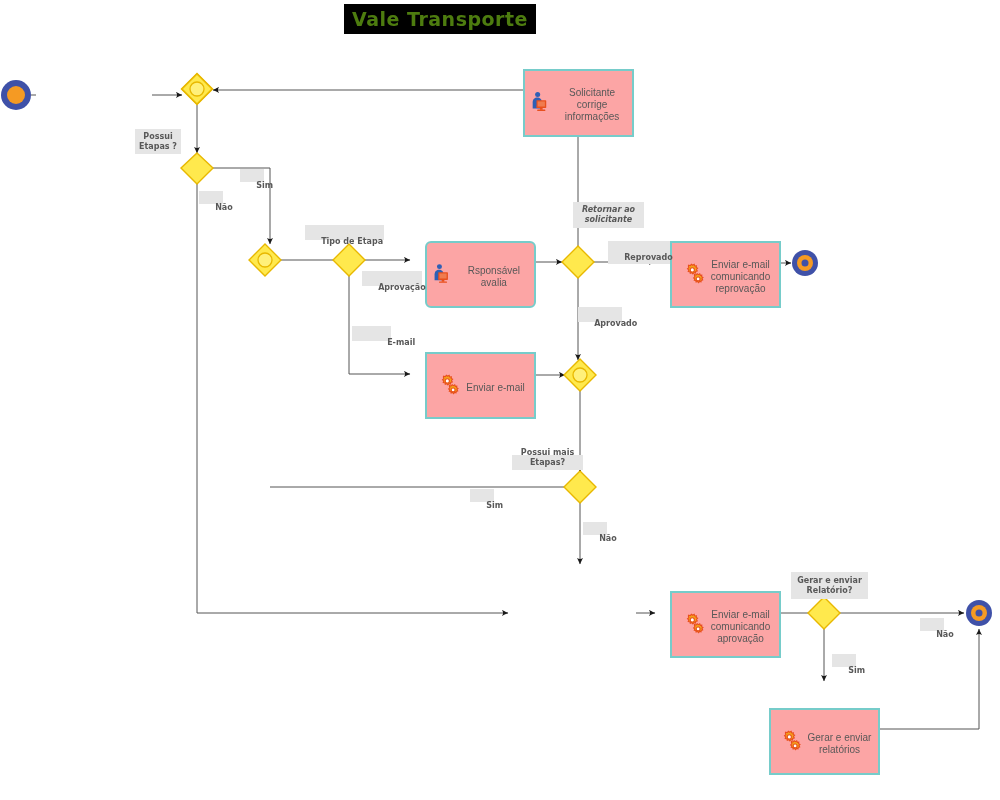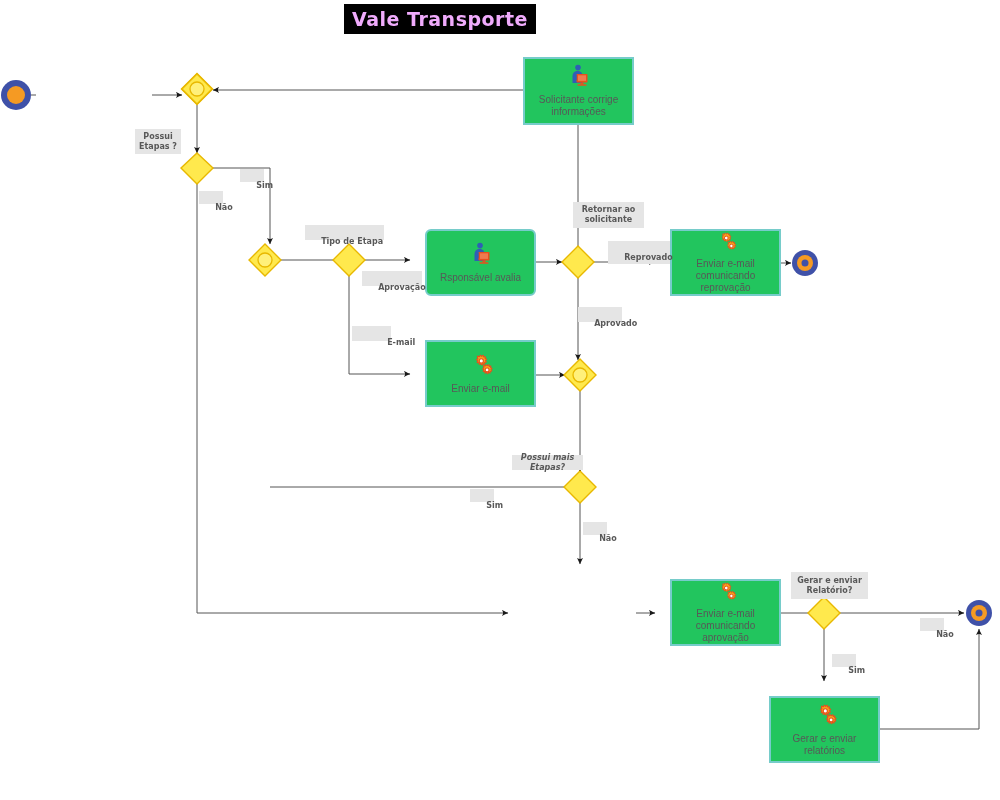--- a/index.html
+++ b/index.html
@@ -20,39 +20,40 @@
   svg.layer {
     position: absolute;
     top: 0; left: 0;
     width: 1000px;
     height: 800px;
   }
   
   .title-banner {
     position: absolute;
     background: #000000;
-    color: #f0abfc;
+    color: #4d7c0f;
     font-family: "DejaVu Sans", sans-serif;
     font-weight: bold;
     letter-spacing: 0.5px;
     display: flex;
     align-items: center;
     justify-content: center;
     white-space: nowrap;
   }
   
   .task {
     position: absolute;
-    background: #22c55e;
+    background: #fca5a5;
     border: 2px solid #76ccca;
     box-sizing: border-box;
     display: flex;
-    flex-direction: column;
+    flex-direction: row;
     align-items: center;
     justify-content: center;
+    margin-top: 12px;
   }
   .task-label {
     font-family: "Liberation Sans", sans-serif;
     font-size: 10px;
     color: #585858;
     text-align: center;
     line-height: 12px;
     padding: 0 4px;
     margin-top: 4px;
   }
@@ -296,30 +297,30 @@
   </div>
   <div class="edge-label" style="left:305px; top:225px; width:79px; height:15px;">
     <span>Tipo de Etapa</span>
   </div>
   <div class="edge-label" style="left:362px; top:271px; width:60px; height:15px;">
     <span>Aprovação</span>
   </div>
   <div class="edge-label" style="left:352px; top:326px; width:39px; height:15px;padding-left:24px;">
     <span>E-mail</span>
   </div>
-  <div class="edge-label" style="left:573px; top:202px; width:71px; height:26px; display:flex; align-items:center; justify-content:center;">
+  <div class="edge-label" style="left:573px; top:202px; width:71px; height:26px; display:flex; align-items:center; justify-content:center;font-style:italic;">
     <span>Retornar ao<br>solicitante</span>
   </div>
   <div class="edge-label" style="left:608px; top:241px; width:62px; height:23px;">
     <span>Reprovado</span>
   </div>
   <div class="edge-label" style="left:578px; top:307px; width:44px; height:15px;">
     <span>Aprovado</span>
   </div>
-  <div class="edge-label" style="left:512px; top:455px; width:71px; height:15px; display:flex; align-items:center; justify-content:center;font-style:italic;">
+  <div class="edge-label" style="left:512px; top:455px; width:71px; height:15px; display:flex; align-items:flex-end; justify-content:center;">
     <span>Possui mais<br>Etapas?</span>
   </div>
   <div class="edge-label" style="left:470px; top:489px; width:24px; height:13px;">
     <span>Sim</span>
   </div>
   <div class="edge-label" style="left:583px; top:522px; width:24px; height:13px;">
     <span>Não</span>
   </div>
   <div class="edge-label" style="left:791px; top:572px; width:77px; height:27px; display:flex; align-items:center; justify-content:center;">
     <span>Gerar e enviar<br>Relatório?</span>

